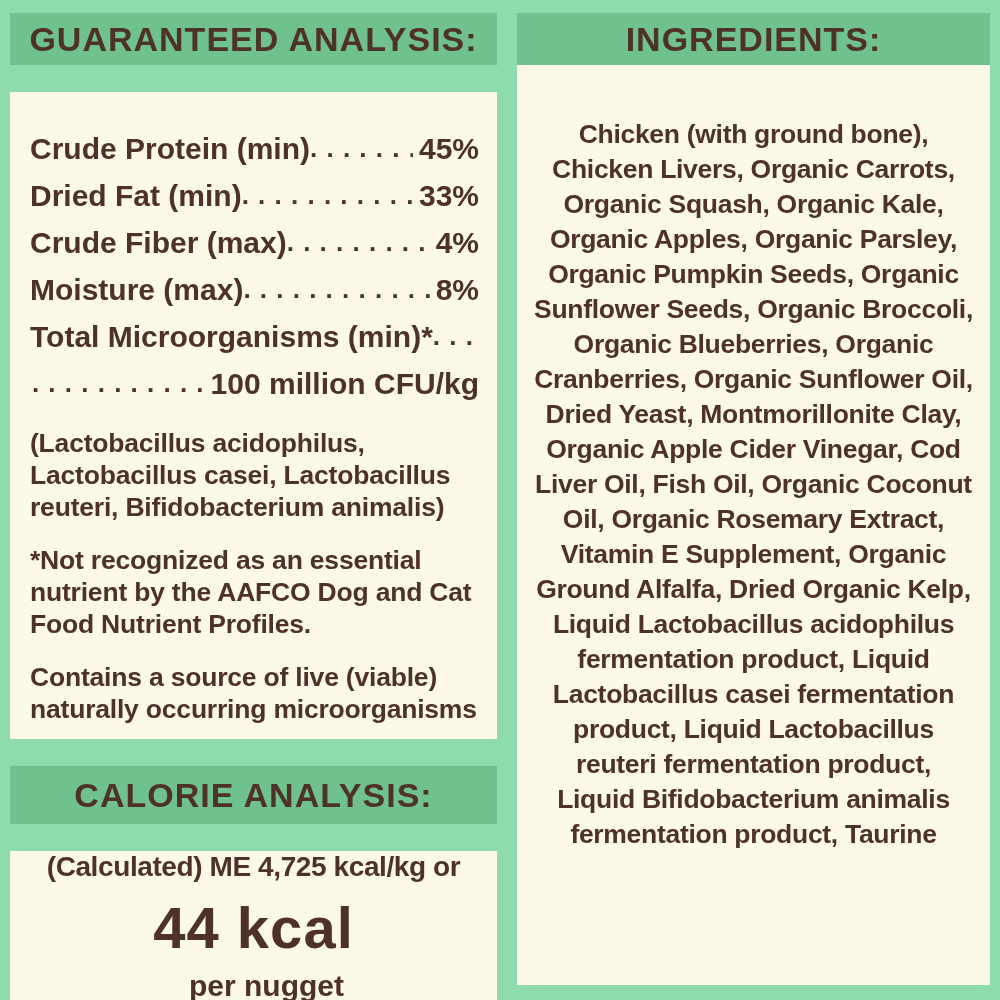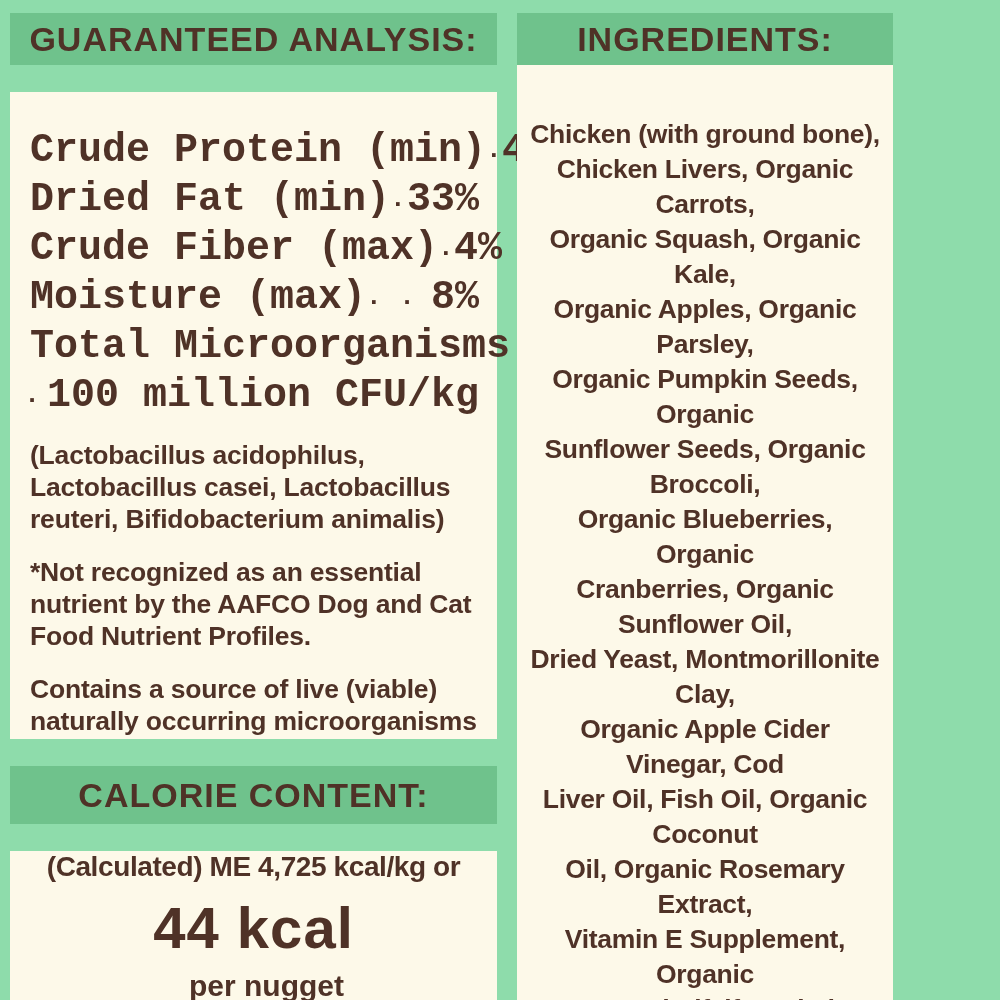--- a/index.html
+++ b/index.html
@@ -11,21 +11,21 @@
     overflow: hidden;
   }
   .page {
     width: 1000px; height: 1000px;
     display: flex;
     gap: 20px;
     padding: 13px 10px 15px 10px;
   }
   .col { display: flex; flex-direction: column; }
   .col-left  { width: 487px; gap: 27px; }
-  .col-right { width: 376px; }
+  .col-right { width: 473px; }
 
   .header-bar {
     background: #6fc28c;
     height: 52px;
     flex: 0 0 auto;
     display: flex;
     align-items: center;
     justify-content: center;
   }
   .header-bar.tall { height: 58px; }
@@ -41,25 +41,24 @@
   }
 
   
   .ga-panel {
     height: 647px;
     padding: 32px 18px 0 20px;
   }
   .ga-row {
     display: flex;
     align-items: flex-end;
-    font-size: 40px;
+    font-size: 30px;
     font-weight: bold;
     line-height: 45px;
     white-space: nowrap;
-    font-family: Liberation Mono, monospace;
   }
   .ga-label { flex: 0 0 auto; }
   .ga-value { flex: 0 0 auto; padding-left: 6px; }
   .dot-leader {
     flex: 1 1 auto;
     overflow: hidden;
     white-space: nowrap;
     min-width: 10px;
     font-weight: bold;
   }
@@ -168,21 +167,21 @@
 
       <div class="ga-paragraph">*Not recognized as an essential
 nutrient by the AAFCO Dog and Cat
 Food Nutrient Profiles.</div>
 
       <div class="ga-paragraph">Contains a source of live (viable)
 naturally occurring microorganisms</div>
     </div>
 
     <div class="header-bar tall">
-      <span class="header-title">CALORIE CONTENT:</span>
+      <span class="header-title">CALORIE ANALYSIS:</span>
     </div>
 
     <div class="panel cal-panel">
       <div class="cal-line">(Calculated) ME 4,725 kcal/kg or</div>
       <div class="cal-kcal">44 kcal</div>
       <div class="cal-unit">per nugget</div>
     </div>
 
   </div>
 

